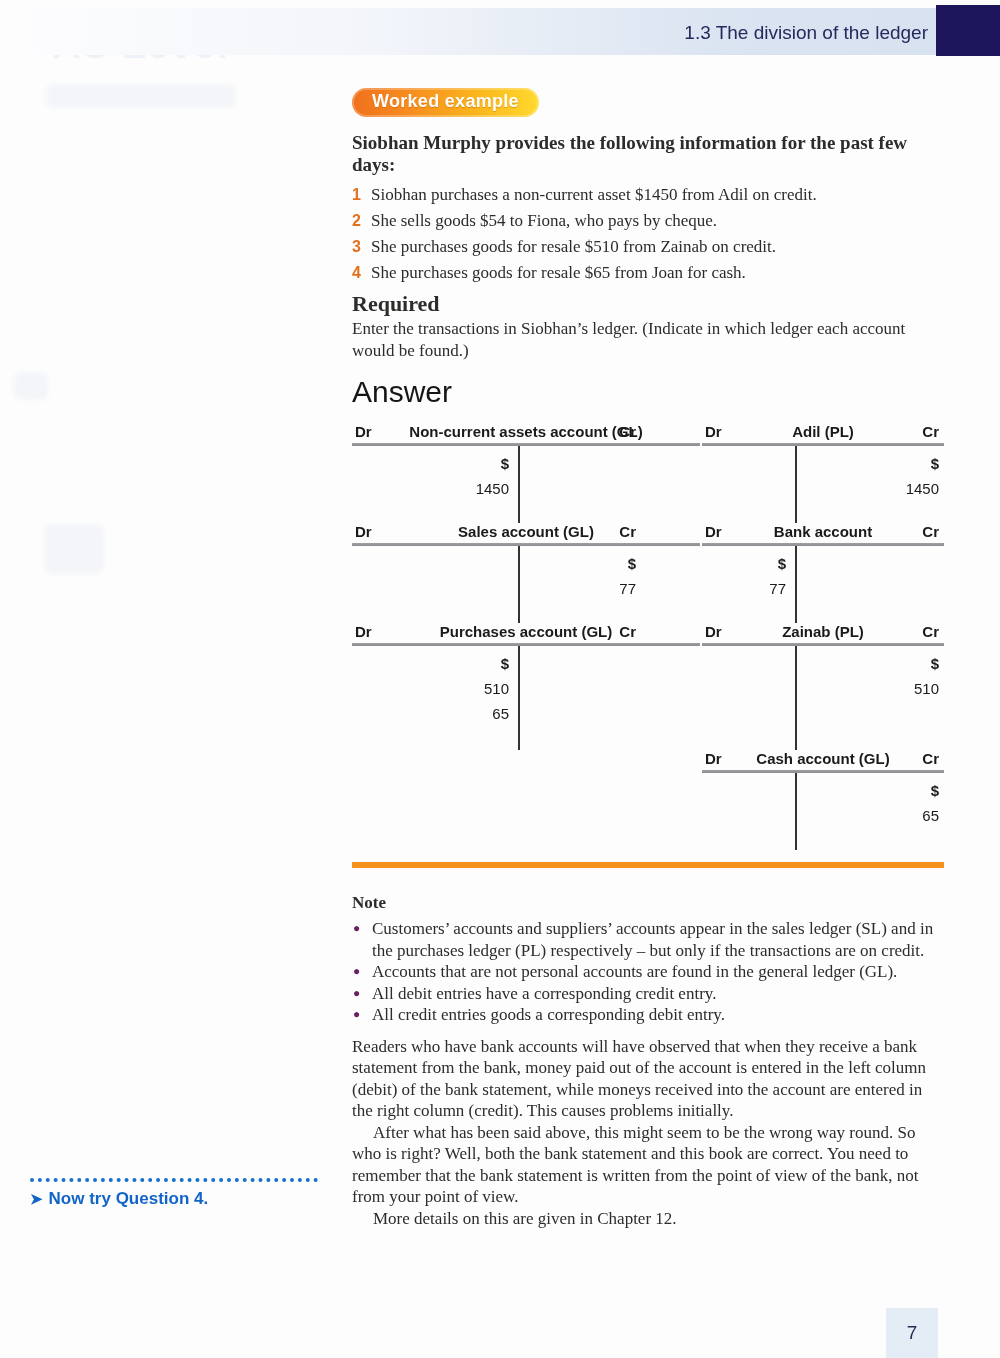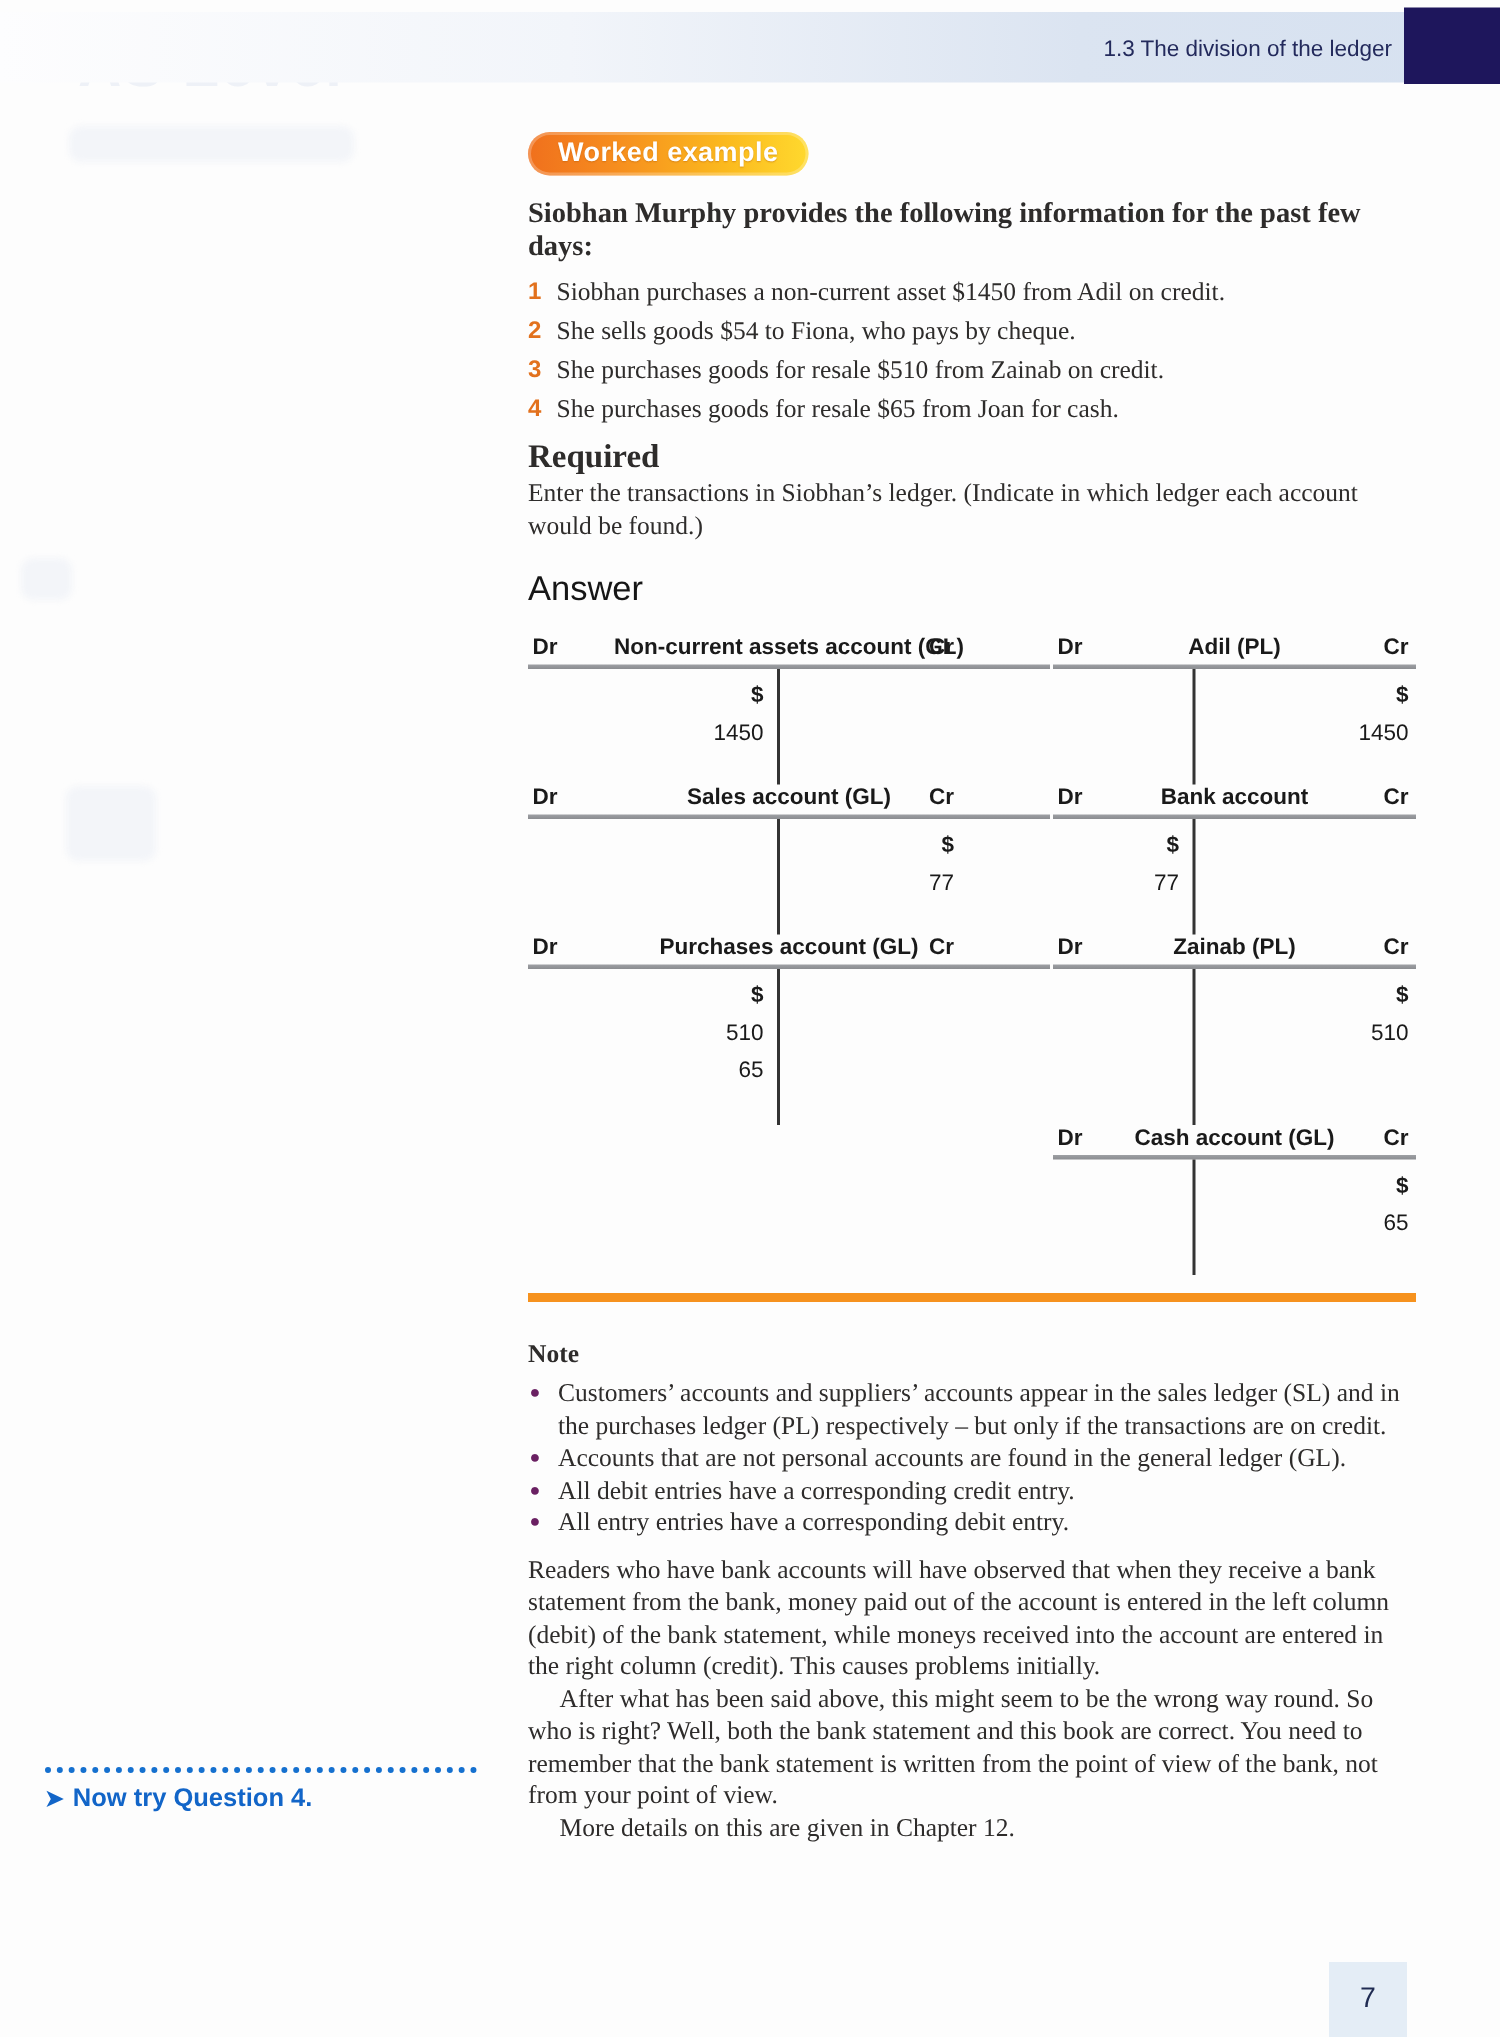--- a/index.html
+++ b/index.html
@@ -10,21 +10,21 @@
     color:#2e2c2b;
     -webkit-font-smoothing:antialiased;
   }
   
   .header-band {
     position:absolute; top:8px; left:0; width:1000px; height:47px;
     background:linear-gradient(90deg, #fdfdfe 0%, #f2f5fa 38%, #dbe4f1 72%, #d6e1f0 100%);
   }
   .header-title {
     position:absolute; top:0; right:72px; height:47px; line-height:49px;
-    font-family:"Liberation Sans", sans-serif; font-size:15px; color:#232a5c;
+    font-family:"Liberation Sans", sans-serif; font-size:19px; color:#232a5c;
   }
   .header-block {
     position:absolute; top:5px; right:0; width:64px; height:51px; background:#1e165c;
   }
   
   .ghost-title {
     position:absolute; left:52px; top:22px;
     font-family:"Liberation Sans", sans-serif; font-weight:700; font-size:40px;
     color:#eef1f7; letter-spacing:1px;
   }
@@ -47,21 +47,21 @@
   .wlist { margin:0; }
   .witem { display:flex; line-height:26px; font-size:17px; }
   .wnum {
     width:19px; flex:0 0 19px;
     font-family:"Liberation Sans", sans-serif; font-weight:700; font-size:16px; color:#e2711d;
   }
   .req-head { margin-top:6px; font-weight:700; font-size:22px; line-height:24px; }
   .req-body { margin-top:2px; font-size:17px; line-height:22px; }
   .answer-head {
     margin-top:16px; font-family:"Liberation Sans", sans-serif;
-    font-size:23px; color:#161616; line-height:28px;
+    font-size:30px; color:#161616; line-height:28px;
   }
   
   .tgrid {
     margin-top:17px; display:grid; grid-template-columns:348px 242px;
     column-gap:2px; row-gap:0;
     font-family:"Liberation Sans", sans-serif; font-size:15px; color:#1a1a1a;
   }
   .tacct { position:relative; }
   .t-head { position:relative; height:19px; font-weight:700; }
   .t-dr { position:absolute; left:3px; }
@@ -276,21 +276,21 @@
 
   </div>
 
   <div class="orange-rule"></div>
 
   <div class="note-head">Note</div>
   <ul class="bullets">
     <li><span>Customers’ accounts and suppliers’ accounts appear in the sales ledger (SL) and in the purchases ledger (PL) respectively – but only if the transactions are on credit.</span></li>
     <li><span>Accounts that are not personal accounts are found in the general ledger (GL).</span></li>
     <li><span>All debit entries have a corresponding credit entry.</span></li>
-    <li><span>All entry entries have a corresponding debit entry.</span></li>
+    <li><span>All credit entries goods a corresponding debit entry.</span></li>
   </ul>
 
   <p class="bodytext first">Readers who have bank accounts will have observed that when they receive a bank statement from the bank, money paid out of the account is entered in the left column (debit) of the bank statement, while moneys received into the account are entered in the right column (credit). This causes problems initially.</p>
   <p class="bodytext indent">After what has been said above, this might seem to be the wrong way round. So who is right? Well, both the bank statement and this book are correct. You need to remember that the bank statement is written from the point of view of the bank, not from your point of view.</p>
   <p class="bodytext indent">More details on this are given in Chapter 12.</p>
 
 </div>
 
 <div class="side-note">
   <div class="dotted-line"></div>

